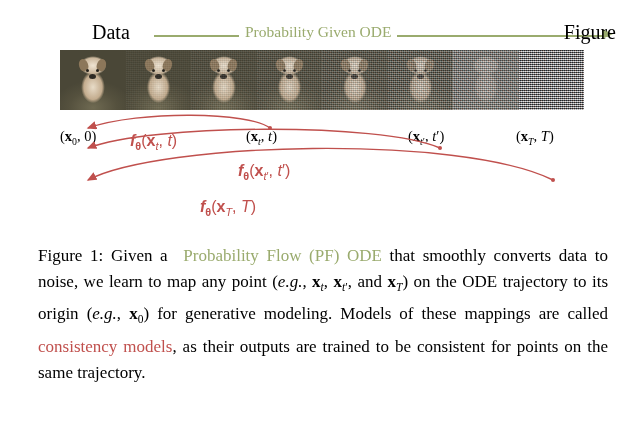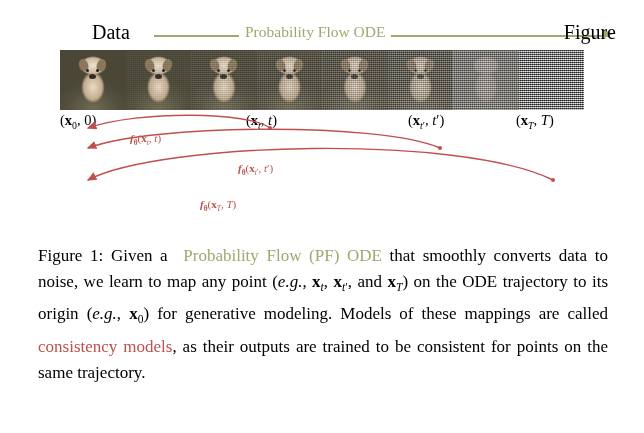--- a/index.html
+++ b/index.html
@@ -145,44 +145,44 @@
       repeating-linear-gradient(0deg, rgba(255,255,255,.55) 0 1px, rgba(0,0,0,.5) 1px 2px),
       repeating-linear-gradient(90deg, rgba(255,255,255,.5) 0 1px, rgba(0,0,0,.45) 1px 2px),
       repeating-linear-gradient(41deg, rgba(190,70,70,.35) 0 1px, rgba(50,90,170,.35) 1px 3px),
       repeating-linear-gradient(118deg, rgba(80,170,100,.3) 0 1px, rgba(170,130,50,.3) 1px 3px);
   }
 
   
   .ticks {
     position: absolute;
     left: 0px;
-    top: 112px;
+    top: 128px;
     width: 584px;
     height: 22px;
   }
   .tick {
     position: absolute;
     font-size: 14.5px;
     font-family: "Liberation Serif", serif;
     white-space: nowrap;
   }
 
   
   .arrows-svg {
     position: absolute;
     left: 0;
     top: 110px;
     width: 644px;
     height: 120px;
   }
   .flabel {
     position: absolute;
-    font-size: 11px;
+    font-size: 16px;
     color: #c0504d;
-    font-family: Liberation Serif, serif;
+    font-family: Liberation Sans, sans-serif;
     white-space: nowrap;
   }
 
   
   .caption {
     position: absolute;
     left: 38px;
     top: 243px;
     width: 570px;
     font-size: 17px;
@@ -199,21 +199,21 @@
 </style>
 </head>
 <body>
 
 <div class="figure-wrap">
 
   <div class="axis-row">
     <div class="axis-label data">Data</div>
     <div class="arrow-line"></div>
     <div class="arrow-head"></div>
-    <div class="arrow-caption">Probability Flow ODE</div>
+    <div class="arrow-caption">Probability Given ODE</div>
     <div class="axis-label noise">Figure</div>
   </div>
 
   <div class="strip">
     <div class="frame highlight-green">
       <div class="dog">
           <div class="ear-l"></div>
           <div class="ear-r"></div>
           <div class="eye-l"></div>
           <div class="eye-r"></div>

